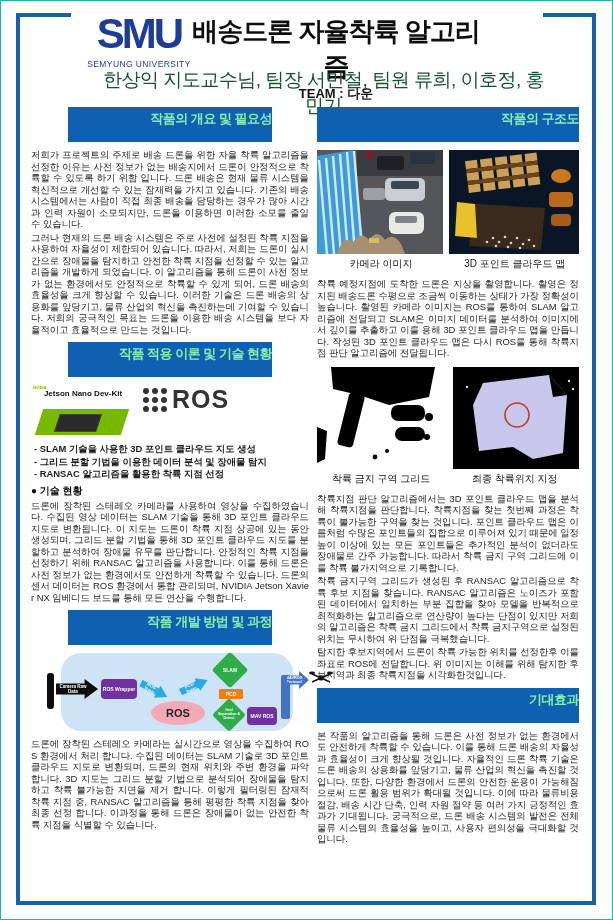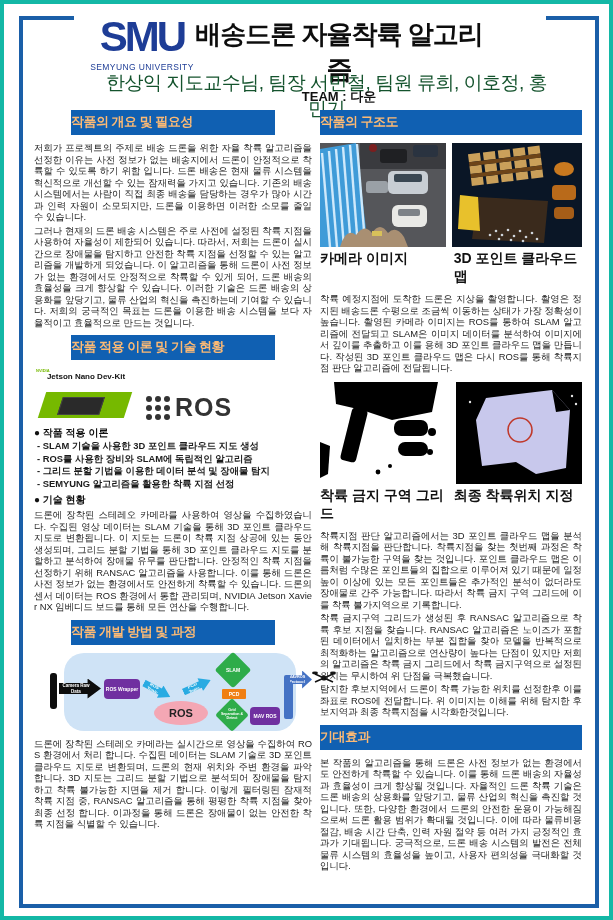--- a/index.html
+++ b/index.html
@@ -1,47 +1,47 @@
 <!DOCTYPE html>
 <html><head>
 <meta charset="utf-8">
 <style>
   * { margin:0; padding:0; box-sizing:border-box; }
   html,body { background:#fff; }
   body { font-family:"Liberation Sans","DejaVu Sans",sans-serif; }
   .poster { position:relative; width:613px; height:920px; background:#fff;
-            border:4px solid #14b8a6; overflow:hidden; }
+            border:1px solid #14b8a6; overflow:hidden; }
   .frame { position:absolute; left:15px; top:12px; width:580px; height:892px;
            border:4px solid #1a5fa8; }
   .frame-gap { position:absolute; left:70px; top:8px; width:472px; height:14px; background:#fff; }
 
   
   .logo { position:absolute; left:76px; top:10px; width:124px; text-align:center; }
   .logo-acronym { font-size:42px; font-weight:900; letter-spacing:-3px; color:#1e3d96; line-height:1.1; }
   .logo-univ { font-size:8.5px; font-weight:normal; letter-spacing:.4px; color:#1e3d96; margin-top:2px; }
   .title-block { position:absolute; left:180px; top:13px; width:310px; text-align:center; }
   .poster-title { font-size:26px; font-weight:900; color:#0d0d0d; letter-spacing:-1px; }
   .team { font-size:13px; font-weight:bold; color:#111; margin-top:1px; }
   .authors { position:absolute; left:95px; top:66px; width:455px; text-align:center;
              font-size:19px; font-weight:normal; color:#14532d; letter-spacing:-.5px; }
 
   
   .col { position:absolute; top:106px; }
   .col-left  { left:30px;  width:278px; }
   .col-right { left:316px; width:262px; }
-  .bar { background:#1060b2; color:#fdba74; font-weight:bold; font-size:13px;
-         text-align:left; padding:3px 0 4px; letter-spacing:-.5px; }
+  .bar { background:#1060b2; color:#86efac; font-weight:bold; font-size:13px;
+         text-align:right; padding:3px 0 14px; letter-spacing:-.5px; }
   .bar.narrow { width:204px; margin:0 auto; }
   .bar.mt { margin-top:7px; }
   .body-text { font-size:9.4px; font-weight:normal; color:#1c1c1c; line-height:11.5px;
                text-align:justify; word-break:break-all; margin-top:7px; }
   .body-text.tight { margin-top:2px; }
 
   
-  .logos-row { display:flex; align-items:flex-end; margin:8px 0 4px; height:54px; }
+  .logos-row { display:flex; align-items:flex-start; margin:8px 0 4px; height:54px; }
   .jetson { position:relative; width:104px; height:54px; }
   .nvidia-tag { font-size:4px; font-weight:bold; color:#76b900; position:absolute; left:2px; top:0; }
   .jetson-name { position:absolute; left:0; top:5px; width:100%; text-align:center;
                  font-size:8px; font-weight:900; color:#111; line-height:1.1; }
   .jetson-board { position:absolute; left:8px; top:24px; width:86px; height:26px;
                   background:#76b900; transform:skewX(-18deg); }
   .jetson-chip { position:absolute; left:26px; top:29px; width:42px; height:18px;
                  background:#2a2a2a; transform:skewX(-18deg); border:1px solid #444; }
   .ros-logo { display:flex; align-items:center; margin-left:8px; }
   .ros-dots { display:grid; grid-template-columns:repeat(3,6px); grid-gap:3px; margin-right:5px; }
@@ -85,21 +85,21 @@
   .f-pipe { left:234px; top:22px; width:9px; height:44px; background:#4472c4; border-radius:2px; }
   .f-head { left:240px; top:18px; width:22px; height:18px; background:#4472c4;
             clip-path:polygon(0 25%,55% 25%,55% 0,100% 50%,55% 100%,55% 75%,0 75%);
             font-size:3.8px; font-weight:bold; padding-right:8px; line-height:1.1; }
   .f-drone { left:262px; top:16px; width:24px; height:18px; }
 
   
   .fig-row { display:flex; justify-content:space-between; margin-top:8px; }
   .fig { border:0; }
   .cap-row { display:flex; justify-content:space-between; margin-top:3px; }
-  .cap { width:49%; text-align:left; font-size:14px; font-weight:bold; color:#111; }
+  .cap { width:49%; text-align:center; font-size:10px; font-weight:normal; color:#111; }
 </style>
 </head>
 <body>
 
 <div class="poster">
   <div class="frame"></div>
   <div class="frame-gap"></div>
 
   <div class="logo">
     <div class="logo-acronym">SMU</div>
@@ -132,25 +132,23 @@
             <i></i>
             <i></i>
             <i></i>
             <i></i>
             <i></i>
             <i></i>
         </div>
         <span class="ros-word">ROS</span>
       </div>
     </div>
-    <div class="bullet-head">● 작품 적용 이론</div>
     <div class="bullet">-  SLAM 기술을 사용한  3D 포인트 클라우드 지도 생성</div>
-    <div class="bullet">-  ROS를 사용한 장비와 SLAM에 독립적인 알고리즘</div>
     <div class="bullet">-  그리드 분할 기법을 이용한 데이터 분석 및 장애물 탐지</div>
-    <div class="bullet">-  SEMYUNG 알고리즘을 활용한 착륙 지점 선정</div>
+    <div class="bullet">-  RANSAC 알고리즘을 활용한 착륙 지점 선정</div>
     <div class="bullet-head">● 기술 현황</div>
     <div class="body-text tight">드론에 장착된 스테레오 카메라를 사용하여 영상을 수집하였습니다. 수집된 영상 데이터는 SLAM 기술을 통해 3D 포인트 클라우드 지도로 변환됩니다. 이 지도는 드론이 착륙 지점 상공에 있는 동안 생성되며, 그리드 분할 기법을 통해 3D 포인트 클라우드 지도를 분할하고 분석하여 장애물 유무를 판단합니다. 안정적인 착륙 지점을 선정하기 위해 RANSAC 알고리즘을 사용합니다. 이를 통해 드론은 사전 정보가 없는 환경에서도 안전하게 착륙할 수 있습니다. 드론의 센서 데이터는 ROS 환경에서 통합 관리되며, NVIDIA Jetson Xavier NX 임베디드 보드를 통해 모든 연산을 수행합니다.</div>
 
     <div class="bar narrow mt">작품 개발 방법 및 과정</div>
     <div class="flow-wrap">
       <div class="flow-bg"></div>
       <div class="f f-cam"></div>
       <div class="f f-arr1">Camera Raw Data</div>
       <div class="f f-wrapper">ROS Wrapper</div>
       <div class="f f-topic1">ROS Topic</div>

